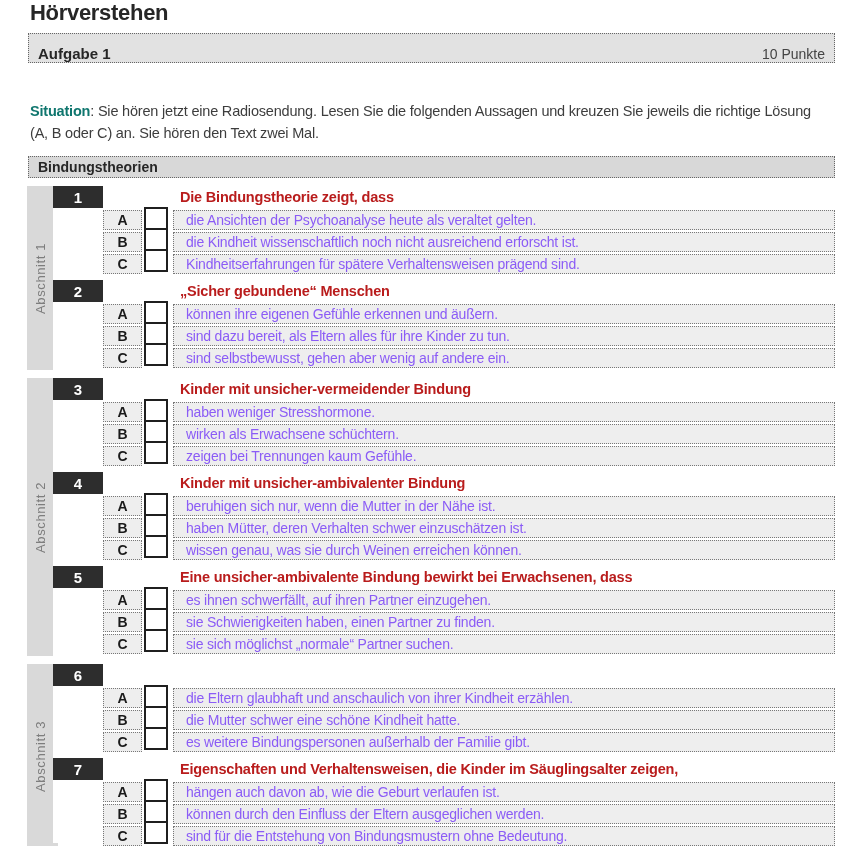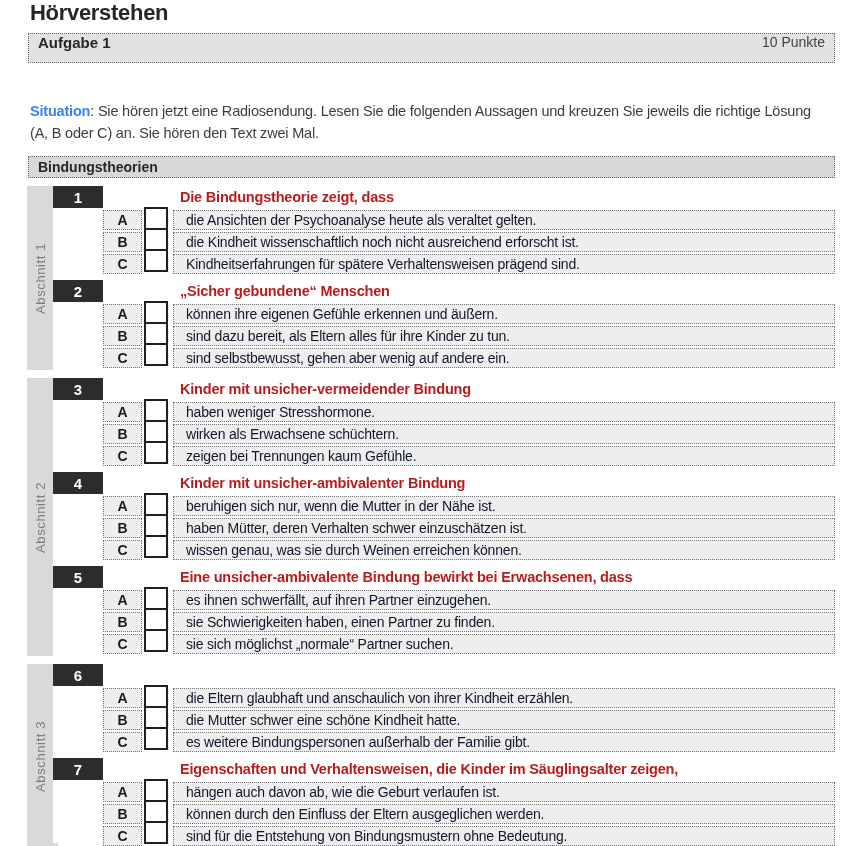--- a/index.html
+++ b/index.html
@@ -17,35 +17,35 @@
   .page-title {
     position: absolute; left: 30px; top: 0px;
     margin: 0; font-size: 22px; font-weight: bold;
     color: #262626; letter-spacing: -0.3px;
   }
 
   .task-bar {
     position: absolute; left: 28px; top: 33px;
     width: 807px; height: 30px;
     background: #e2e2e2; border: 1px dotted #666;
-    display: flex; justify-content: space-between; align-items: flex-start;
+    display: flex; justify-content: space-between; align-items: flex-end;
     padding: 0 9px;
   }
   .task-bar .task-title { font-weight: bold; font-size: 15px; color: #262626; }
   .task-bar .task-points { font-size: 14px; color: #444; }
 
   .instr-italic {
     position: absolute; left: 30px; top: 76px; margin: 0;
     font-style: italic; font-size: 14.5px; color: #3d3d3d; letter-spacing: -0.2px;
   }
   .situation {
     position: absolute; left: 30px; top: 100px; width: 802px; margin: 0;
     font-size: 14.5px; line-height: 22px; color: #3d3d3d; letter-spacing: -0.2px;
   }
-  .situation b { color: #3b82f6; margin-top: 43px; }
+  .situation b { color: #0f766e; margin-top: 43px; }
 
   .topic-bar {
     position: absolute; left: 28px; top: 156px;
     width: 807px; height: 22px;
     background: #d8d8d8; border: 1px dotted #666;
     font-weight: bold; font-size: 14px; color: #262626;
     display: flex; align-items: center; padding: 0 9px;
   }
 
   .sections { position: absolute; left: 27px; top: 186px; width: 808px; }
@@ -77,21 +77,21 @@
   .options { position: relative; margin-left: 50px; margin-top: 2px; width: 732px; }
   .option-row { display: flex; height: 20px; margin-bottom: 2px; }
   .option-row:last-child { margin-bottom: 0; }
   .letter-cell {
     width: 39px; flex: 0 0 39px; background: #eeeeee; border: 1px dotted #777;
     font-weight: bold; font-size: 14px; color: #1a1a1a;
     display: flex; align-items: center; justify-content: center;
   }
   .text-cell {
     flex: 1; margin-left: 31px; background: #eeeeee; border: 1px dotted #777;
-    font-size: 14px; color: #0f172a; letter-spacing: -0.2px;
+    font-size: 14px; color: #8b5cf6; letter-spacing: -0.2px;
     display: flex; align-items: center; padding-left: 12px; white-space: nowrap; overflow: hidden;
   }
   .checkbox-stack { position: absolute; left: 41px; top: -3px; width: 24px; }
   .checkbox {
     width: 24px; height: 23px; background: #fff;
     border: 2px solid #1f1f1f; cursor: pointer;
   }
   .checkbox + .checkbox { margin-top: -2px; }
 
   .bottom-stub { position: absolute; left: 28px; top: 843px; width: 30px; height: 3px; background: #d9d9d9; }

